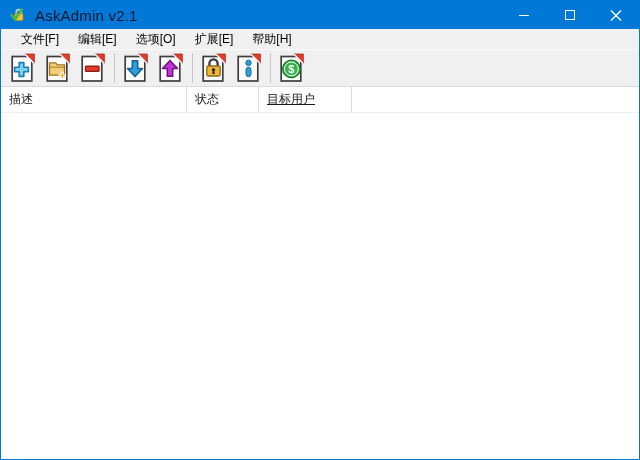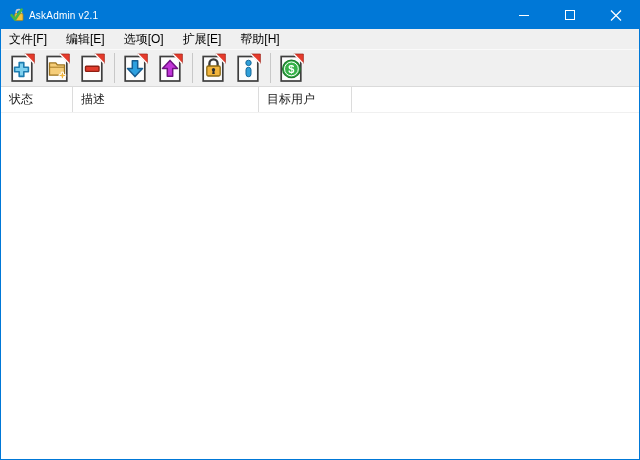--- a/index.html
+++ b/index.html
@@ -16,34 +16,34 @@
     background: #ffffff;
   }
   
   .titlebar {
     height: 28px; background: #0078d7;
     display: flex; align-items: center;
     flex: 0 0 28px;
   }
   .app-icon { margin-left: 9px; width: 16px; height: 16px; display: inline-flex; }
   .title {
-    color: #ffffff; font-size: 10px; margin-left: 3px;
+    color: #0f172a; font-size: 15px; margin-left: 9px;
     letter-spacing: 0.2px;
   }
   .caption-buttons { margin-left: auto; display: flex; height: 100%; }
   .caption-btn {
     width: 46px; height: 100%; display: flex;
     align-items: center; justify-content: center;
     background: transparent; border: none; cursor: default;
   }
   
   .menubar {
     height: 20px; background: #f0f0f0;
     display: flex; align-items: center;
-    padding-left: 2px; flex: 0 0 20px;
+    padding-left: 14px; flex: 0 0 20px;
   }
   .menu-item {
     font-size: 12px; color: #000000;
     padding: 2px 6px; margin-right: 7px;
     white-space: nowrap;
   }
   
   .toolbar {
     height: 38px; background: #f0f0f0;
     border-top: 1px solid #fafafa;
@@ -69,21 +69,21 @@
   }
   .col {
     height: 100%; display: flex; align-items: center;
     padding-left: 8px; font-size: 12px; color: #1a1a1a;
     border-right: 1px solid #dcdcdc;
     overflow: hidden; white-space: nowrap;
   }
   .col-status   { width: 72px;  }
   .col-desc     { width: 186px; }
   .col-location { width: 242px; }
-  .col-user     { width: 93px;  }
+  .col-user     { width: 93px; text-decoration: underline;  }
   .col-filler   { flex: 1; border-right: none; }
   
   .list-area { flex: 1; background: #ffffff; }
 </style>
 </head>
 <body>
 
 <div class="window">
 
   <div class="titlebar">
@@ -207,26 +207,26 @@
         <path d="M15.8 1 L25.4 10.8" stroke="#ffffff" stroke-width="1.3"></path>
         <circle cx="13.4" cy="15.9" r="8.8" fill="#37b34a" stroke="#1d7c2c" stroke-width="1.3"></circle>
         <circle cx="13.4" cy="15.9" r="6.9" fill="none" stroke="#ffffff" stroke-width="1"></circle>
         <text x="13.4" y="20" text-anchor="middle" font-size="11" font-weight="bold" fill="#ffffff" font-family="'Liberation Sans', sans-serif">$</text>
       </svg>
     </button>
 
   </div>
 
   <div class="list-header">
+    <div class="col col-desc">
+      <span>描述</span>
+    </div>
     <div class="col col-status">
       <span>状态</span>
     </div>
-    <div class="col col-desc">
-      <span>描述</span>
-    </div>
     <div class="col col-user">
       <span>目标用户</span>
     </div>
     <div class="col col-filler"></div>
   </div>
 
   <div class="list-area"></div>
 
 </div>
 

